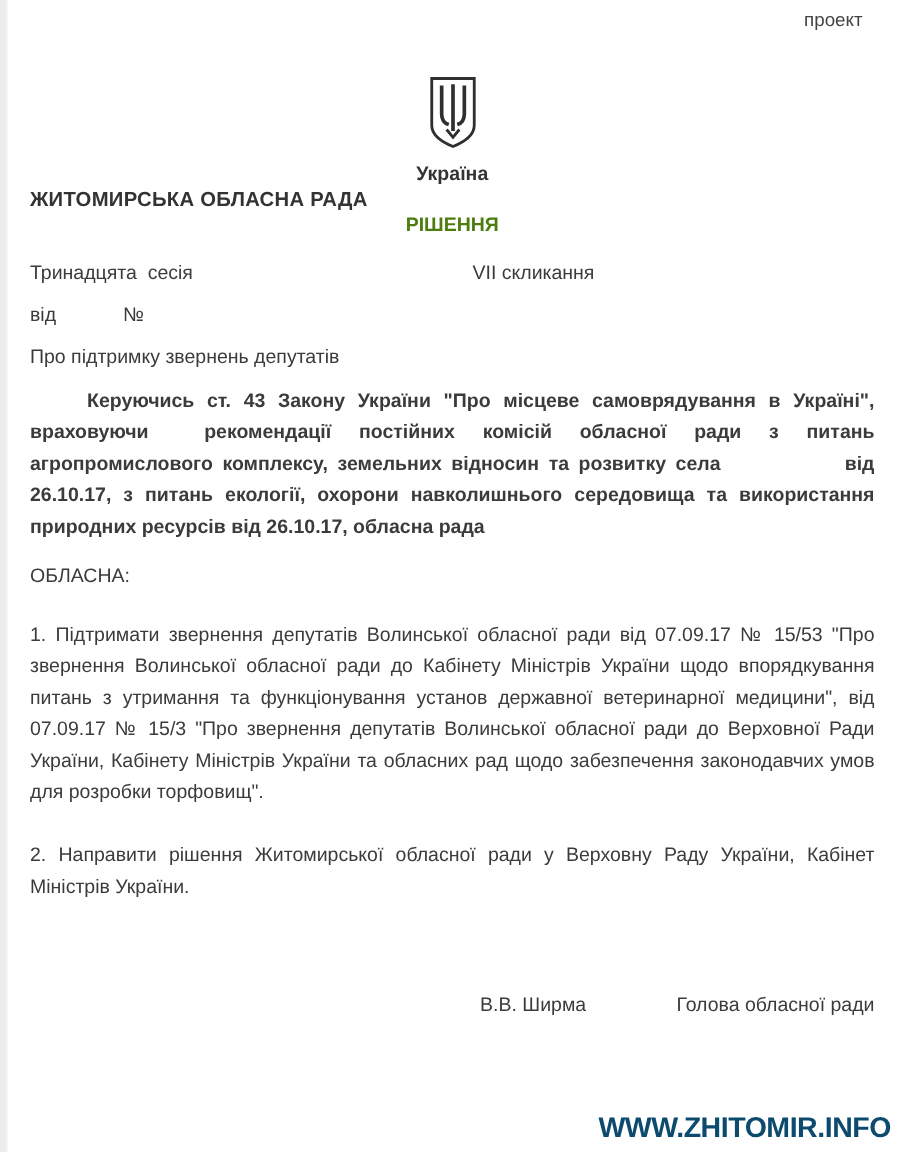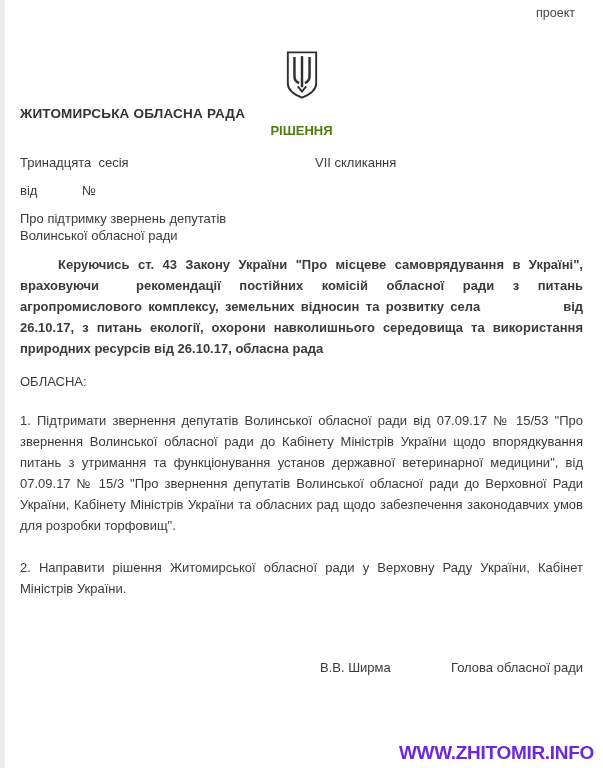--- a/index.html
+++ b/index.html
@@ -80,45 +80,45 @@
       <svg width="34" height="50" viewBox="0 0 36 52" aria-hidden="true">
         <path d="M3 2 H33 V35 Q33 44 18 50 Q3 44 3 35 Z" fill="none" stroke="#2f2f2f" stroke-width="2"></path>
         <path d="M10 7 V27 Q10 33 15 34.5" fill="none" stroke="#2f2f2f" stroke-width="2.6"></path>
         <path d="M18 6 V39" fill="none" stroke="#2f2f2f" stroke-width="2.6"></path>
         <path d="M26 7 V27 Q26 33 21 34.5" fill="none" stroke="#2f2f2f" stroke-width="2.6"></path>
         <path d="M13.5 38 L18 43.5 L22.5 38" fill="none" stroke="#2f2f2f" stroke-width="2"></path>
       </svg>
     </span>
   </div>
 
+  <div class="country">Україна</div>
   <div class="council">ЖИТОМИРСЬКА ОБЛАСНА РАДА</div>
   <div class="doc-type">РІШЕННЯ</div>
 
   <div class="session-row">
     <span>Тринадцята&nbsp; сесія</span>
     <span class="convocation">VII скликання</span>
   </div>
 
   <div class="num-row">
     <span>від</span>
     <span class="num-label">№</span>
   </div>
 
   <div class="subject">
     <div>Про підтримку звернень депутатів</div>
-    <div>Волинської обласної ради</div>
   </div>
 
   <div class="preamble">Керуючись ст. 43 Закону України "Про місцеве самоврядування в Україні", враховуючи&nbsp; рекомендації постійних комісій обласної ради з питань агропромислового комплексу, земельних відносин та розвитку села&nbsp;&nbsp;&nbsp;&nbsp;&nbsp;&nbsp;&nbsp;&nbsp;&nbsp;&nbsp;&nbsp;&nbsp; від 26.10.17, з питань екології, охорони навколишнього середовища та використання природних ресурсів від 26.10.17, обласна рада</div>
 
   <div class="resolved">ОБЛАСНА:</div>
 
   <div class="item">1. Підтримати звернення депутатів Волинської обласної ради від 07.09.17 № 15/53 "Про звернення Волинської обласної ради до Кабінету Міністрів України щодо впорядкування питань з утримання та функціонування установ державної ветеринарної медицини", від 07.09.17 № 15/3 "Про звернення депутатів Волинської обласної ради до Верховної Ради України, Кабінету Міністрів України та обласних рад щодо забезпечення законодавчих умов для розробки торфовищ".</div>
   <div class="item">2. Направити рішення Житомирської обласної ради у Верховну Раду України, Кабінет Міністрів України.</div>
 
   <div class="signature-row">
     <span>Голова обласної ради</span>
     <span class="sig-name">В.В. Ширма</span>
   </div>
 
-  <div class="watermark" style="color: #6d28d9;">WWW.ZHITOMIR.INFO</div>
+  <div class="watermark" style="color: #0c4a6e;">WWW.ZHITOMIR.INFO</div>
 
 </div>
 
 </body></html>

